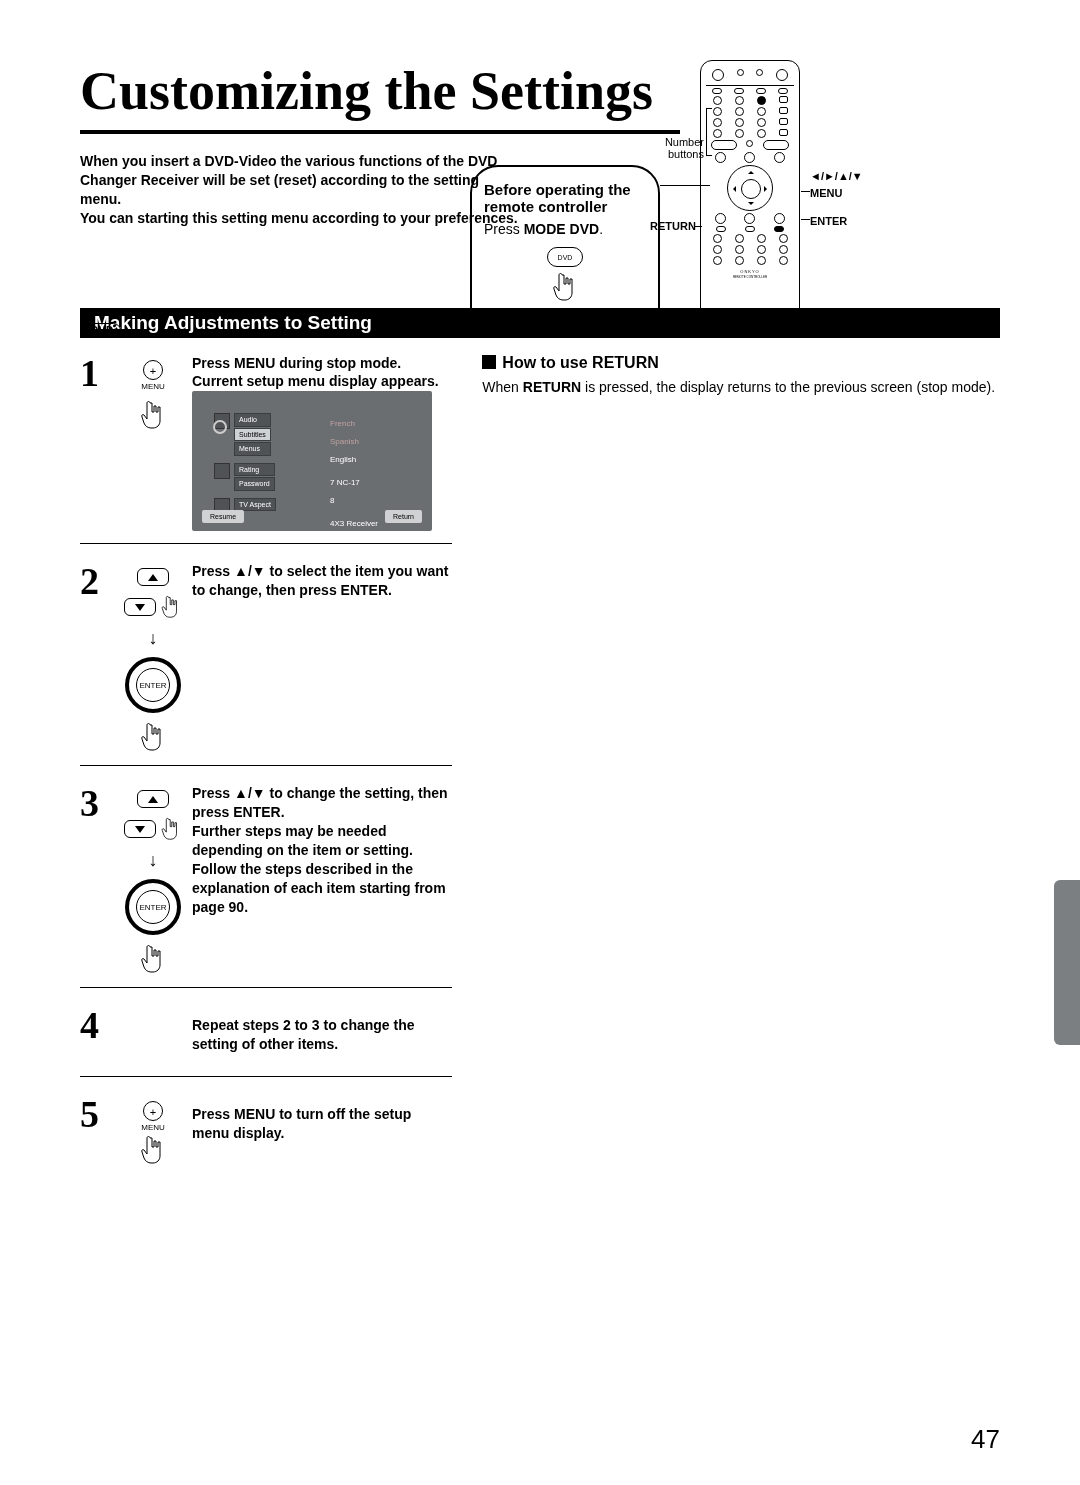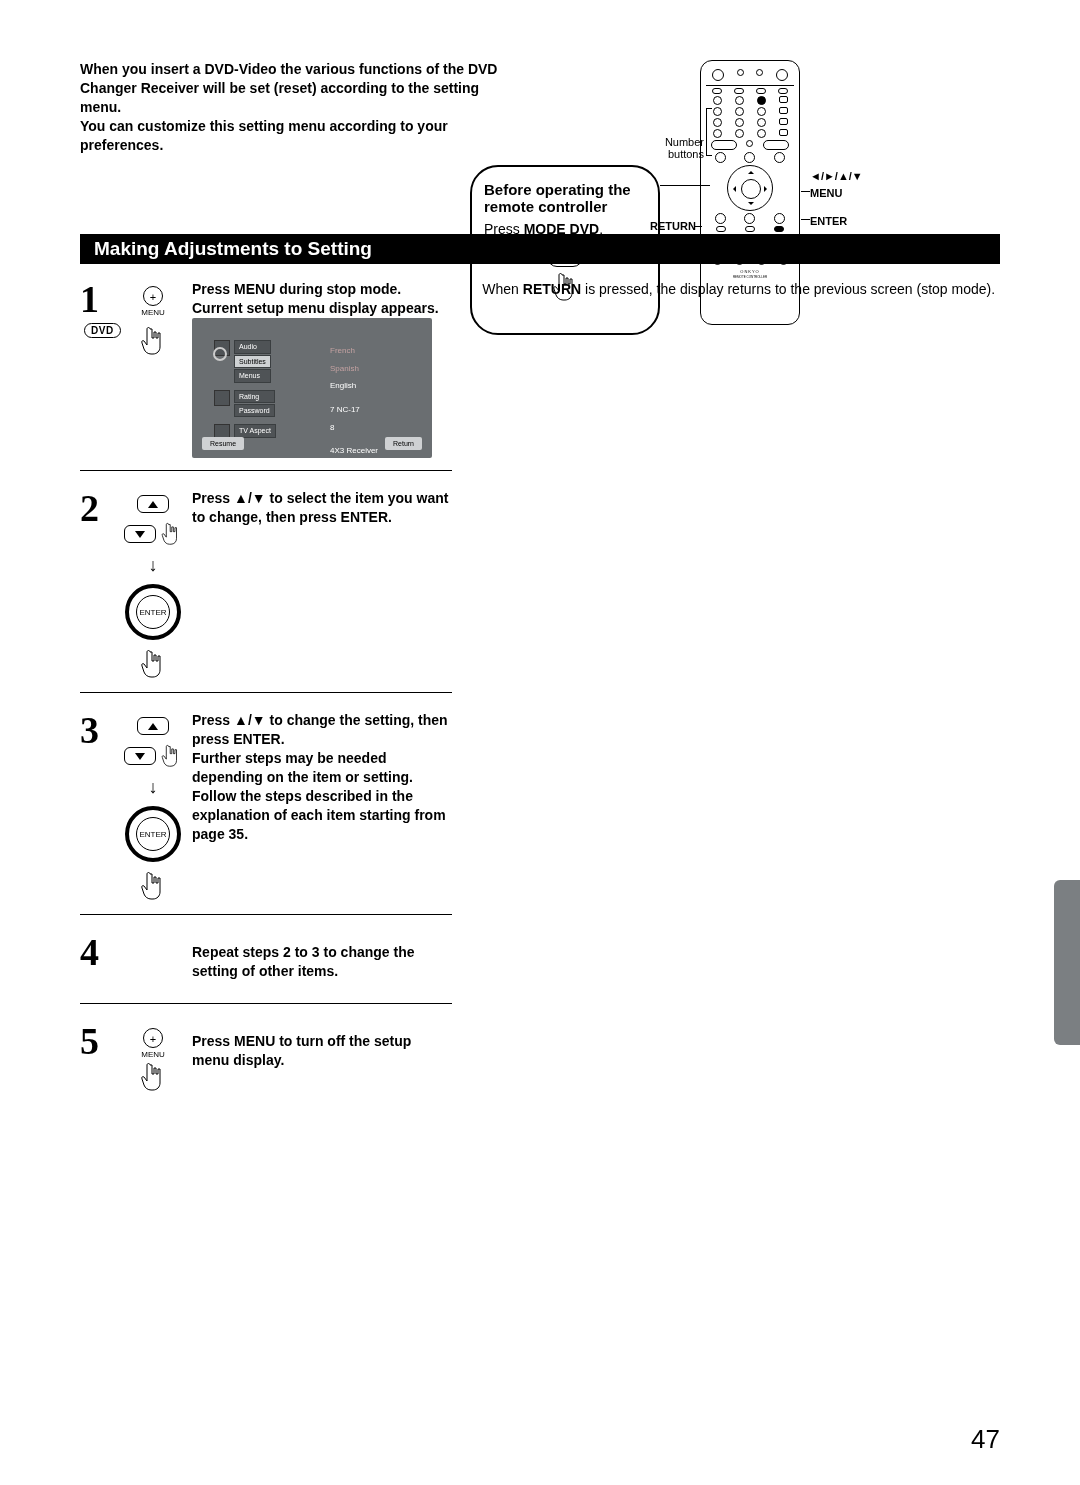--- a/index.html
+++ b/index.html
@@ -140,24 +140,25 @@
 
   
   .wire { position:absolute; background:#000; height:1px; }
 
 </style>
 </head>
 <body>
 
 <div class="page">
 
+  <div class="title">Customizing the Settings</div>
 
   <div class="intro">
     <span>When you insert a DVD-Video the various functions of the DVD Changer Receiver will be set (reset) according to the setting menu.</span><br>
-    <span>You can customize this setting menu according to your preferences.</span>
+    <span>You can starting this setting menu according to your preferences.</span>
   </div>
 
   <div class="callout">
     <b>Before operating the remote controller</b>
     <div class="mode">
       <span>Press </span><b>MODE DVD</b>.
     </div>
     <div class="dvdbtn">DVD</div>
     <svg class="hand hand-svg" viewBox="0 0 28 32" style="width:28px;margin:4px auto 0;display:block;">
       <path d="M13 4 v9 h2 v-6 h2 v6 h2 v-5 h2 v14 c0 4 -3 7 -7 7 h-2 c-3 0 -6 -2 -7 -5 l-2 -6 c-1 -2 1 -3 2 -2 l3 4 v-16 c0 -2 3 -2 3 0 z" fill="none" stroke="#000" stroke-width="1"></path>
@@ -380,21 +381,21 @@
           <div class="arrow-down">↓</div>
           <div class="enter-big">
             <div class="mid">ENTER</div>
           </div>
           <svg class="hand-svg" viewBox="0 0 28 32">
               <path d="M13 4 v9 h2 v-6 h2 v6 h2 v-5 h2 v14 c0 4 -3 7 -7 7 h-2 c-3 0 -6 -2 -7 -5 l-2 -6 c-1 -2 1 -3 2 -2 l3 4 v-16 c0 -2 3 -2 3 0 z" fill="none" stroke="#000" stroke-width="1"></path>
             </svg>
         </div>
         <div class="textcol">
           <b>Press ▲/▼ to change the setting, then press ENTER.</b>
-          <div class="sub">Further steps may be needed depending on the item or setting. Follow the steps described in the explanation of each item starting from page 35.</div>
+          <div class="sub">Further steps may be needed depending on the item or setting. Follow the steps described in the explanation of each item starting from page 90.</div>
         </div>
       </div>
 
       <div class="step bordered" style="padding-bottom:22px;">
         <div class="num">4</div>
         <div class="iconcol"></div>
         <div class="textcol" style="padding-top:10px;">
           <b>Repeat steps 2 to 3 to change the setting of other items.</b>
         </div>
       </div>
@@ -411,20 +412,23 @@
             </svg>
         </div>
         <div class="textcol" style="padding-top:10px;">
           <b>Press MENU to turn off the setup menu display.</b>
         </div>
       </div>
 
     </div>
 
     <div class="col-r">
+      <div class="ret-h">
+        <span class="sq"></span><span>How to use RETURN</span>
+      </div>
       <div class="ret-body">
         <span>When </span><b>RETURN</b><span> is pressed, the display returns to the previous screen (stop mode).</span>
       </div>
     </div>
 
   </div>
 
   <div class="pagetab"></div>
   <div class="pagenum">47</div>
 

